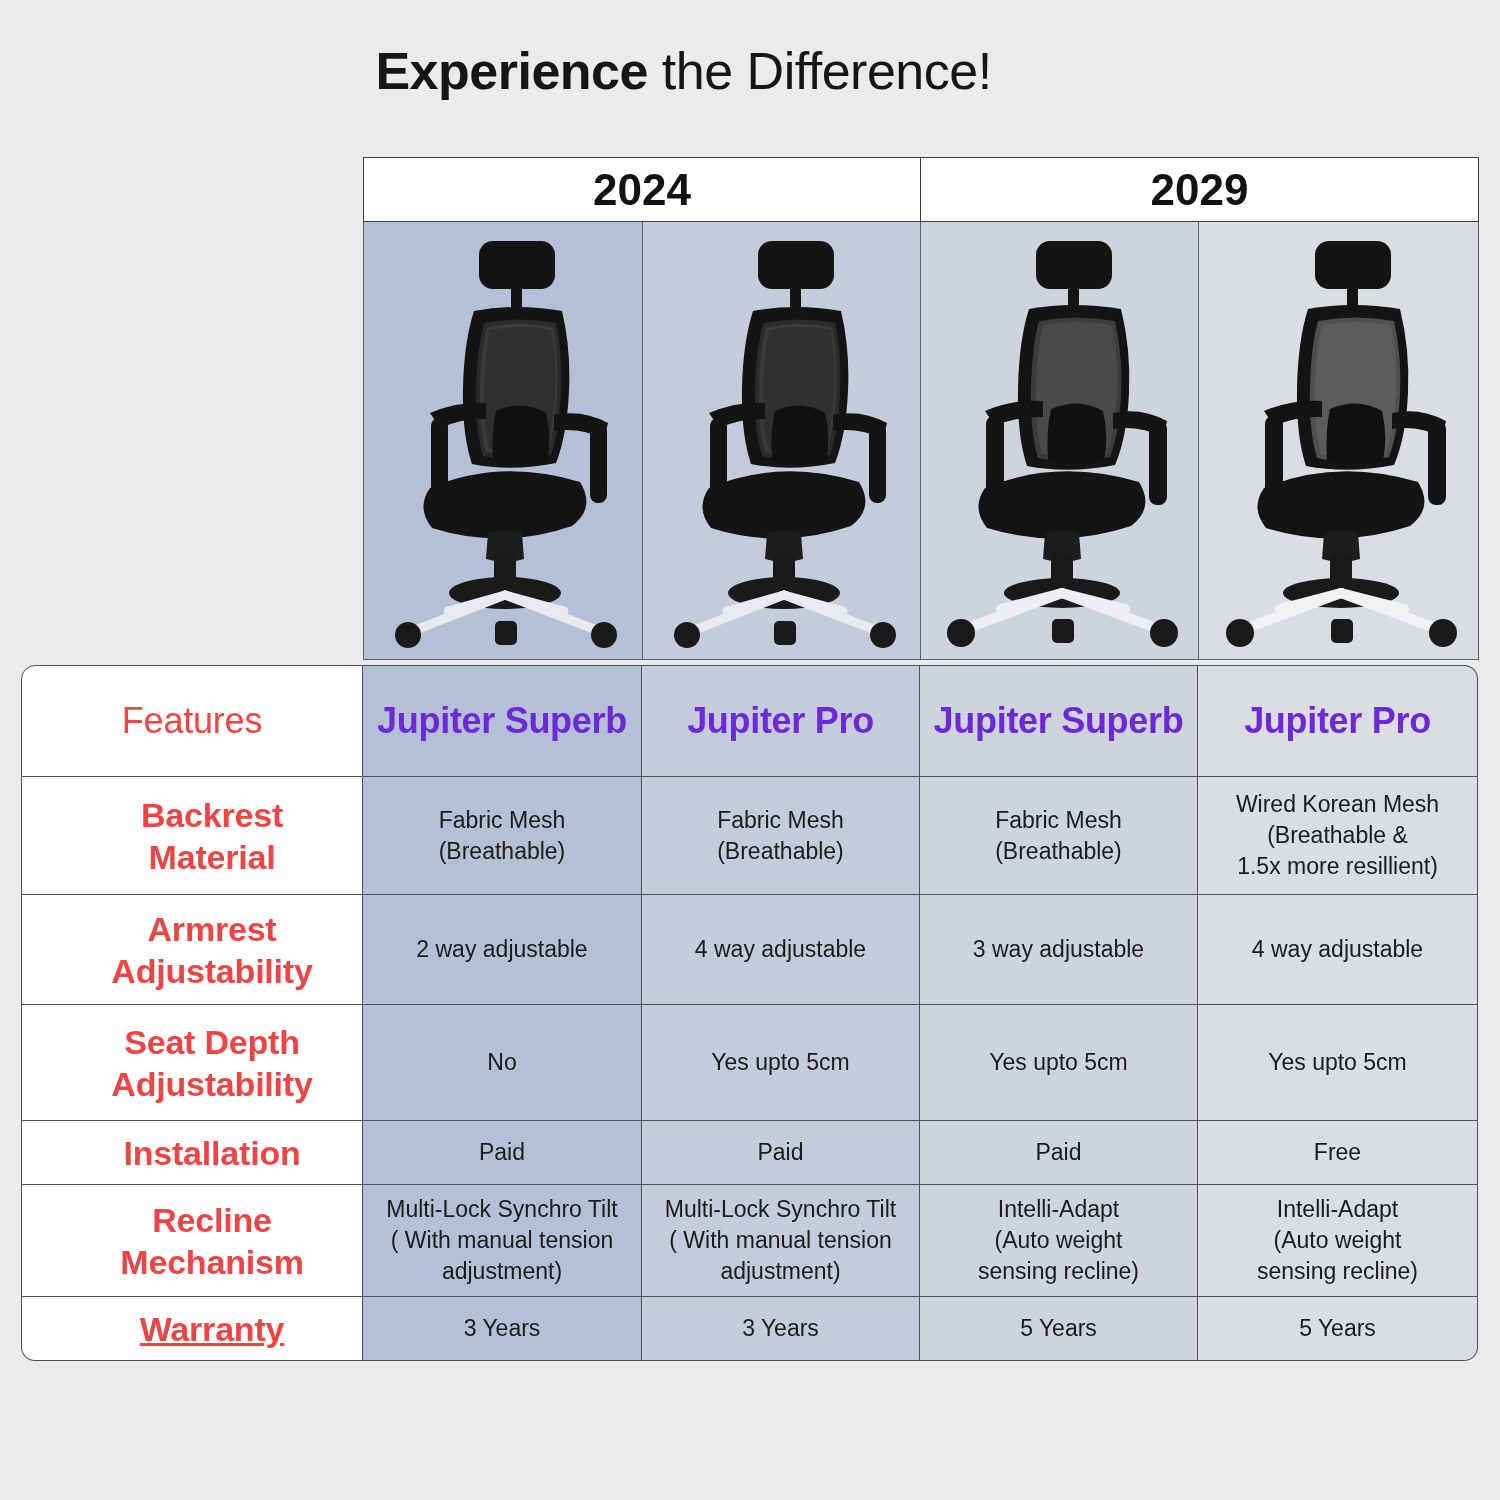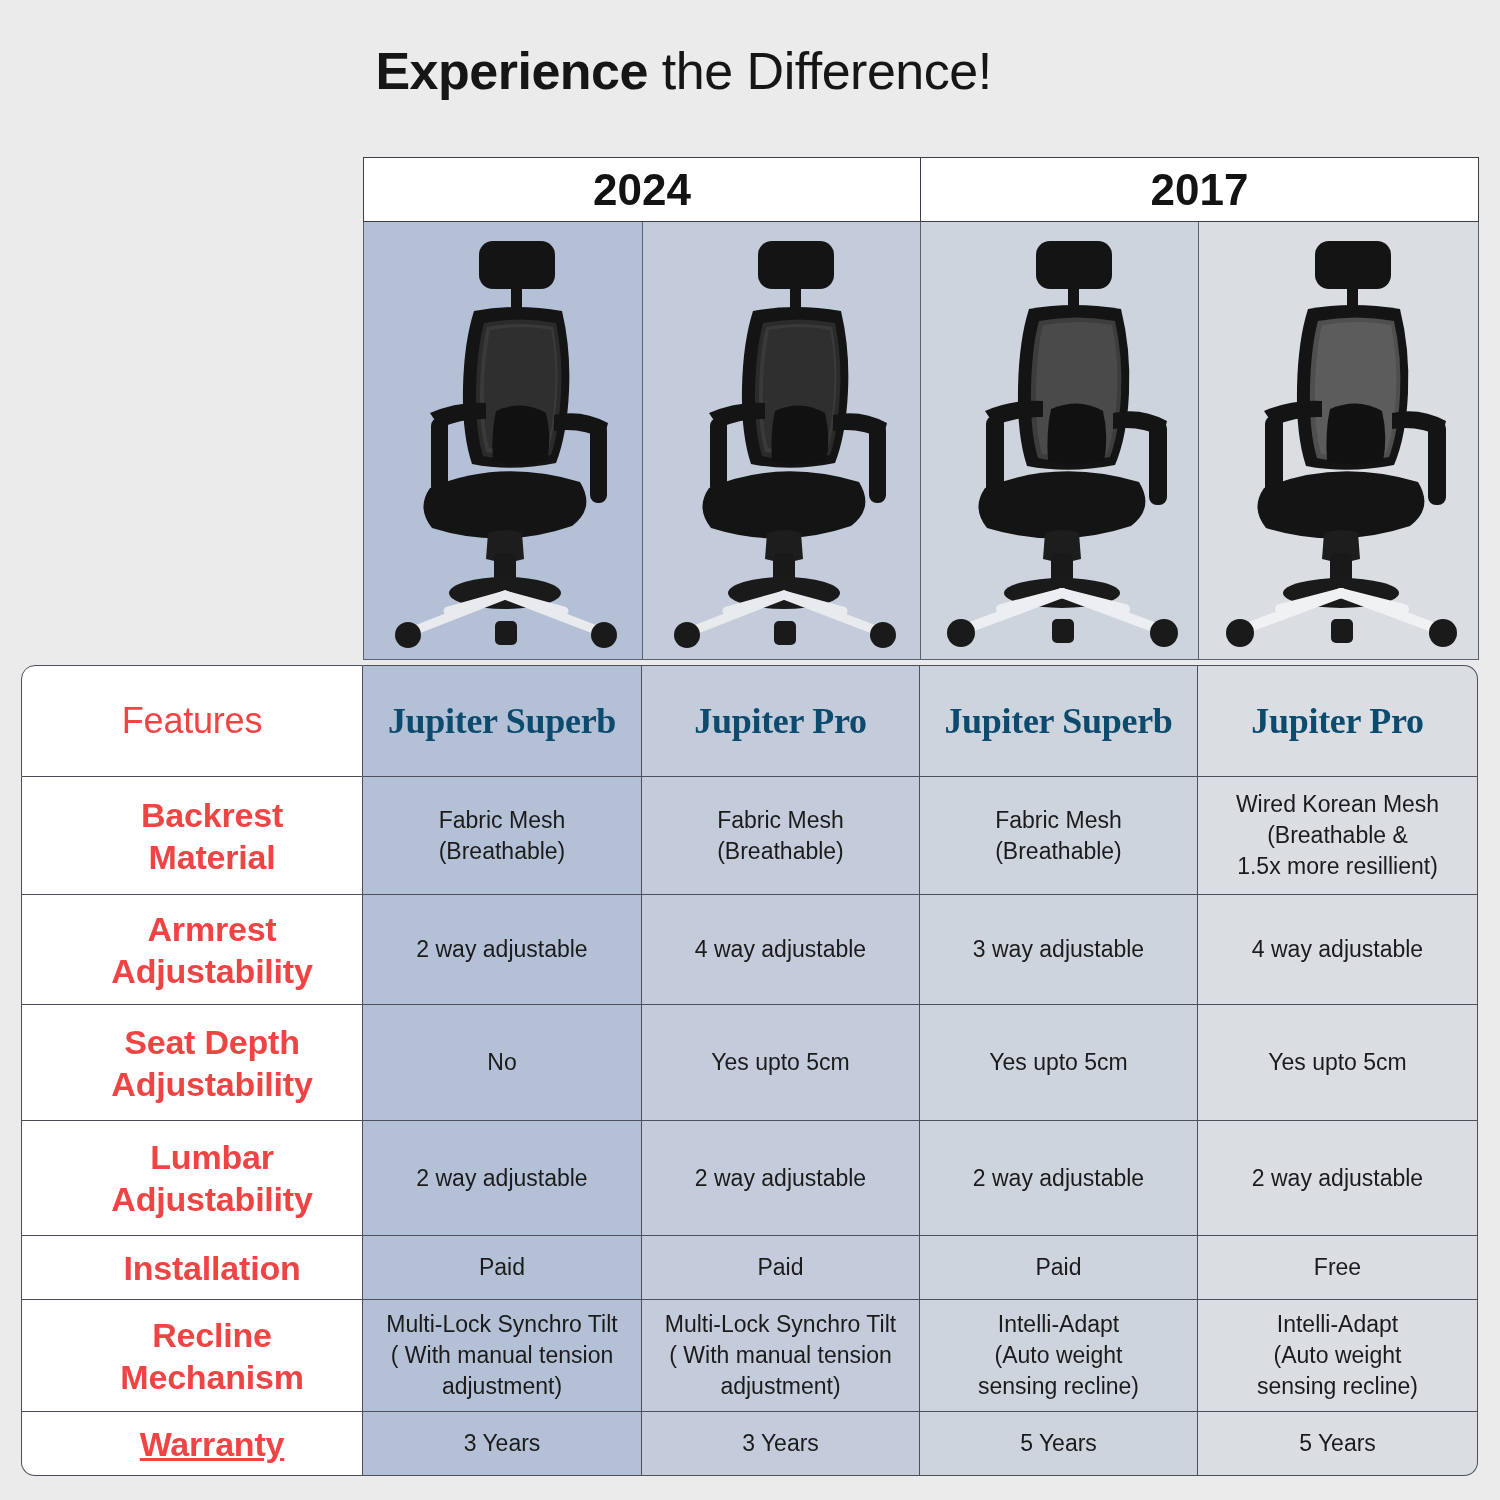--- a/index.html
+++ b/index.html
@@ -106,23 +106,22 @@
     text-align: center;
     padding-left: 0 !important;
   }
   .head-row .f-label.center {
     font-size: 36px;
     font-weight: 400;
   }
   .prod-head {
     font-size: 36px;
     font-weight: 700;
-    color: #0c4a6e;
+    color: #6d28d9;
     letter-spacing: -0.3px;
-    font-family: Liberation Serif, serif;
   }
   .f-val {
     font-size: 23px;
     line-height: 31px;
     font-weight: 400;
     color: #1b1b1b;
     padding: 6px 10px !important;
   }
 
   
@@ -149,21 +148,21 @@
 <table id="year-table">
   <colgroup>
     <col style="width:279px">
       <col style="width:278px">
       <col style="width:278px">
       <col style="width:280px">
   </colgroup>
   <tbody>
     <tr>
       <td class="year-head" colspan="2">2024</td>
-      <td class="year-head" colspan="2">2017</td>
+      <td class="year-head" colspan="2">2029</td>
     </tr>
     <tr>
       <td class="img-cell c1">
         <svg class="chair" width="250" height="420" viewBox="0 0 250 420">
           <g fill="#141414">
             <rect x="101" y="8" width="76" height="48" rx="14"></rect>
             <rect x="133" y="50" width="11" height="30" rx="4"></rect>
             <path d="M96 78 q42 -8 88 0 q9 38 7 80 q-2 44 -13 72 q-44 9 -84 1 q-10 -30 -9 -76 q1 -46 11 -77 Z"></path>
             <path d="M106 90 q36 -7 72 0 q7 34 5 70 q-2 38 -10 62 q-37 8 -68 1 q-8 -26 -7 -66 q1 -40 8 -67 Z" fill="#2b2b2b"></path>
             <path d="M109 94 q34 -6 66 0 q6 32 4 66 q-2 36 -9 58 q-34 7 -62 1 q-7 -24 -6 -62 q1 -38 7 -63 Z" fill="#3a3a3a"></path>
@@ -337,30 +336,20 @@
       <td class="f-label">
         <div>Seat Depth</div>
         <div>Adjustability</div>
       </td>
       <td class="c1 f-val" style="white-space:pre-line">No</td>
       <td class="c2 f-val" style="white-space:pre-line">Yes upto 5cm</td>
       <td class="c3 f-val" style="white-space:pre-line">Yes upto 5cm</td>
       <td class="c4 f-val" style="white-space:pre-line">Yes upto 5cm</td>
     </tr>
 
-    <tr style="height:115px">
-      <td class="f-label">
-        <div>Lumbar</div>
-        <div>Adjustability</div>
-      </td>
-      <td class="c1 f-val" style="white-space:pre-line">2 way adjustable</td>
-      <td class="c2 f-val" style="white-space:pre-line">2 way adjustable</td>
-      <td class="c3 f-val" style="white-space:pre-line">2 way adjustable</td>
-      <td class="c4 f-val" style="white-space:pre-line">2 way adjustable</td>
-    </tr>
 
     <tr style="height:64px">
       <td class="f-label">
         <div>Installation</div>
       </td>
       <td class="c1 f-val" style="white-space:pre-line">Paid</td>
       <td class="c2 f-val" style="white-space:pre-line">Paid</td>
       <td class="c3 f-val" style="white-space:pre-line">Paid</td>
       <td class="c4 f-val" style="white-space:pre-line">Free</td>
     </tr>

